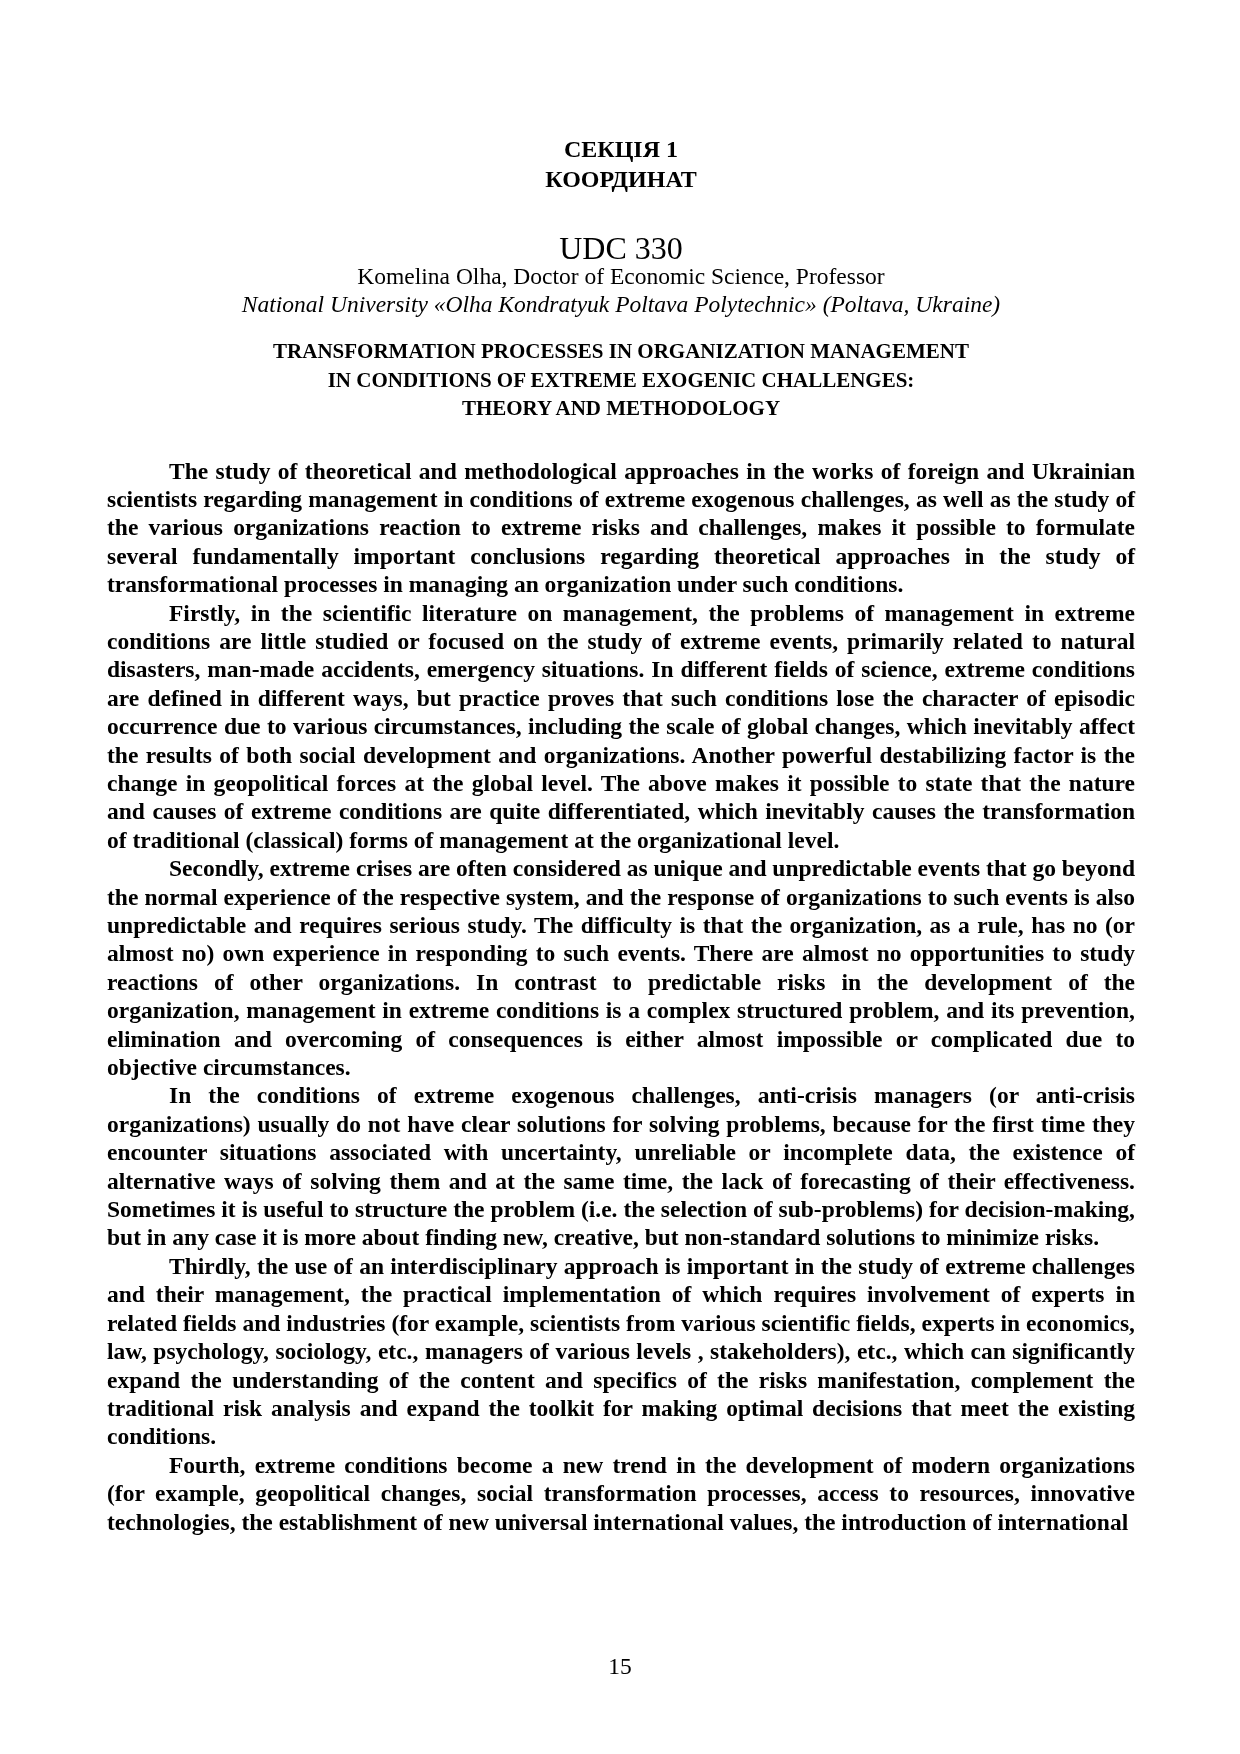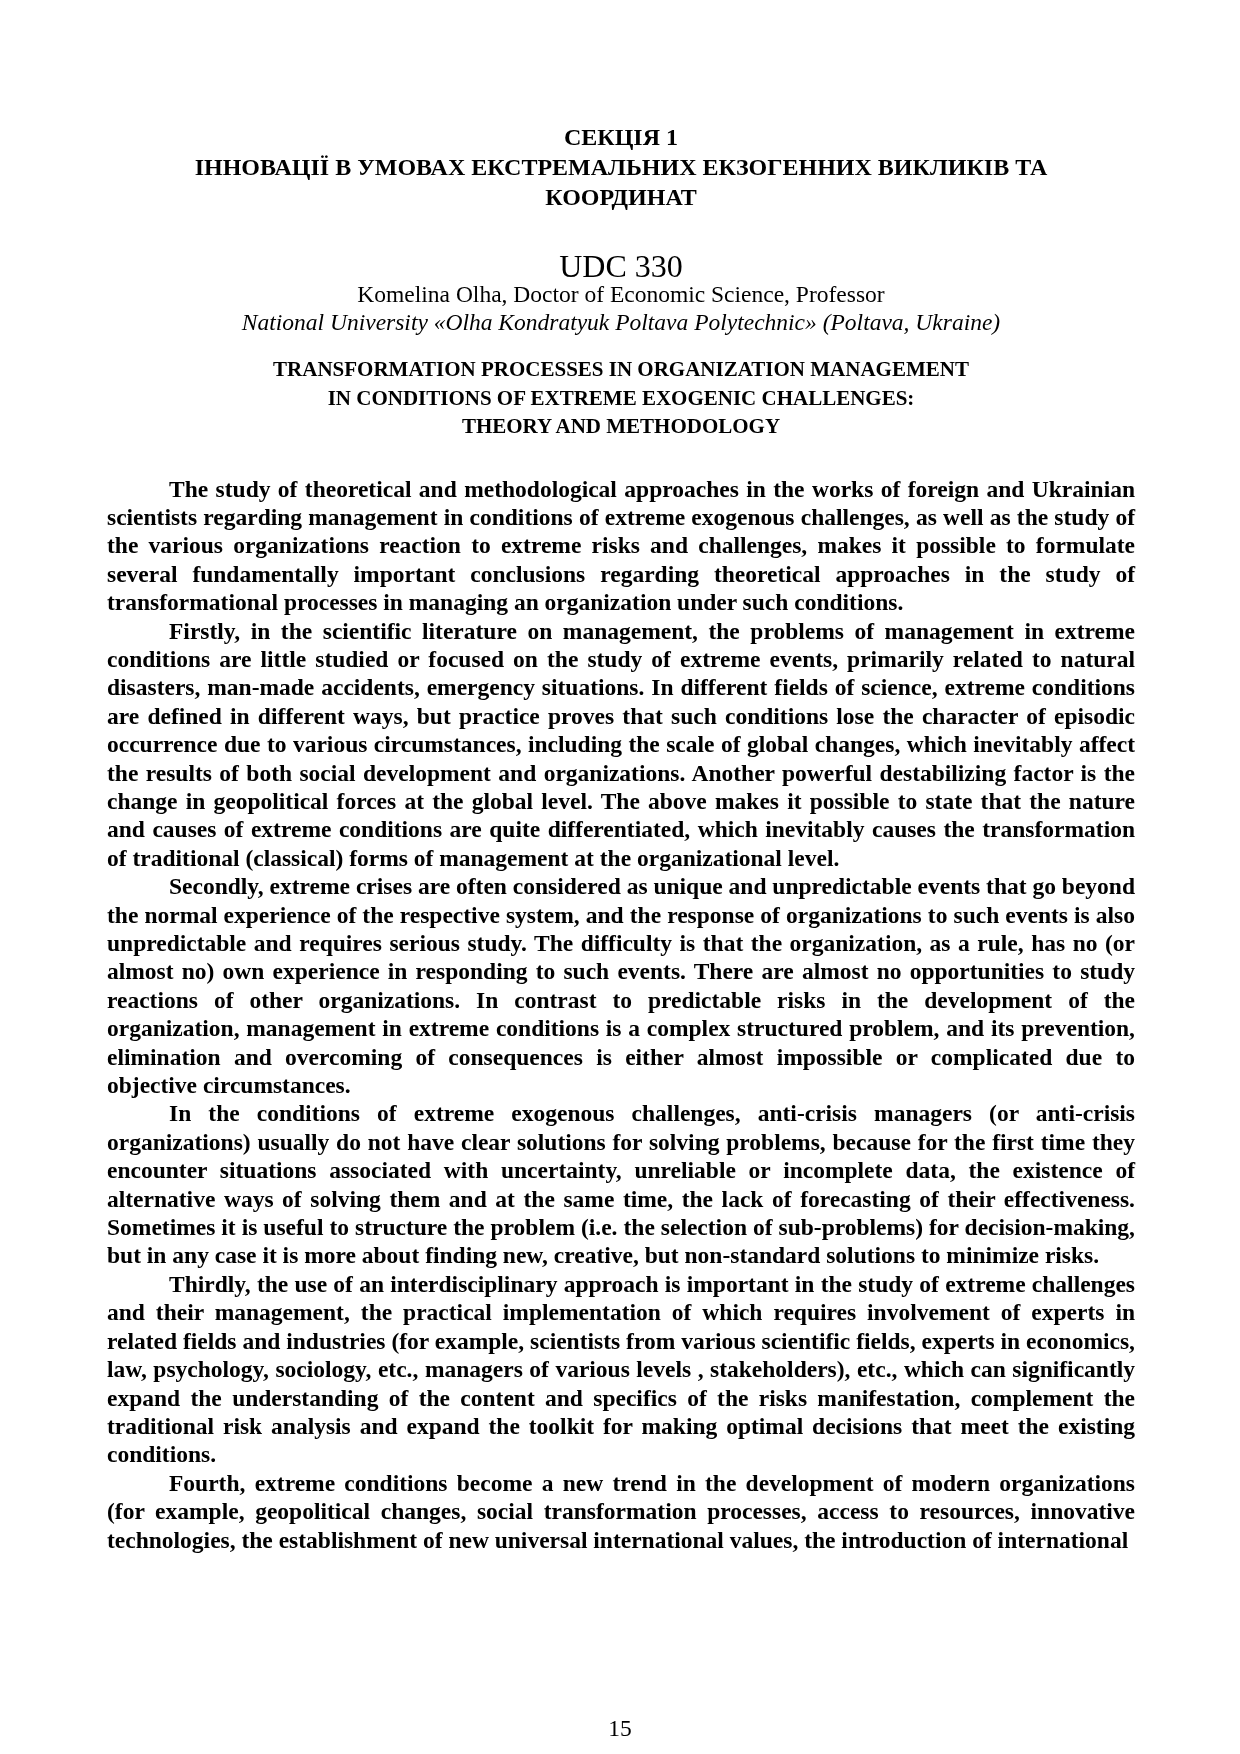--- a/index.html
+++ b/index.html
@@ -14,21 +14,21 @@
     color: #000000;
   }
   .page {
     position: relative;
     width: 1240px;
     height: 1754px;
     background: #ffffff;
     overflow: hidden;
   }
   .content {
-    padding: 4px 105px 0 107px; 
+    padding: 16px 105px 0 107px; 
   }
   .section-heading {
     padding-top: 118px;
     font-weight: 700;
     font-size: 24px;
     line-height: 30px;
     text-align: center;
   }
   .udc {
     margin-top: 40px;
@@ -61,37 +61,36 @@
   }
   .body-text p {
     margin: 0;
     padding: 0;
     text-align: justify;
     text-indent: 62px;
     line-height: 28.4px;
   }
   .page-number {
     position: absolute;
-    top: 1714px;
+    top: 1652px;
     left: 0;
     width: 100%;
     text-align: center;
     font-size: 23.5px;
     line-height: 28px;
   }
 </style>
 </head>
 <body>
 
 <div class="page">
   <div class="content">
 
     <div class="section-heading">
       <div>СЕКЦІЯ 1</div>
-      <div>ІННОВАЦІЇ В УМОВАХ ЕКСТРЕМАЛЬНИХ ЕКЗОГЕННИХ ВИКЛИКІВ ТА</div>
       <div>КООРДИНАТ</div>
     </div>
 
     <div class="udc">UDC 330</div>
 
     <div class="author-line">Komelina Olha, Doctor of Economic Science, Professor</div>
     <div class="affiliation-line">National University «Olha Kondratyuk Poltava Polytechnic» (Poltava, Ukraine)</div>
 
     <div class="paper-title">
       <div>TRANSFORMATION PROCESSES IN ORGANIZATION MANAGEMENT</div>

